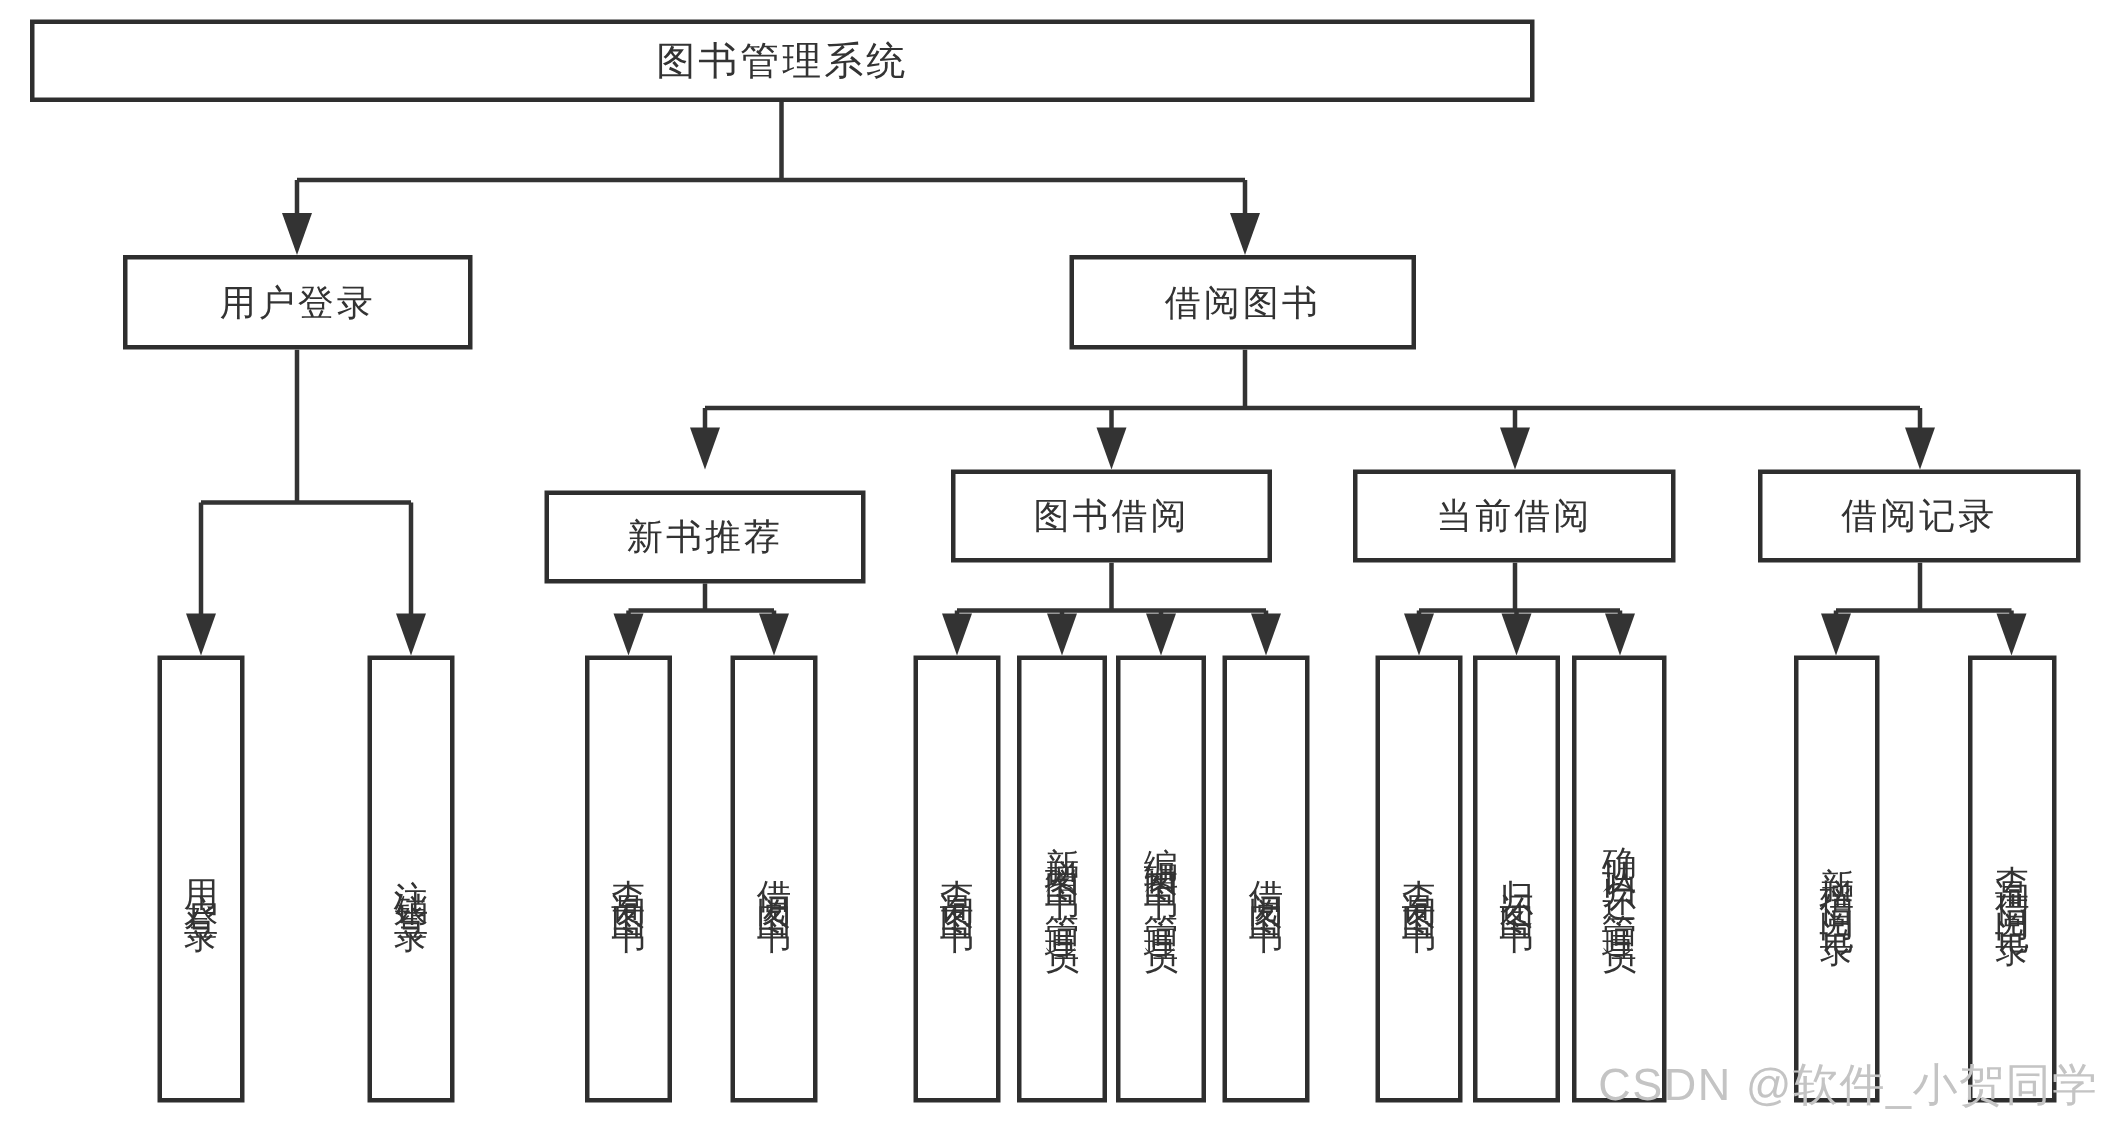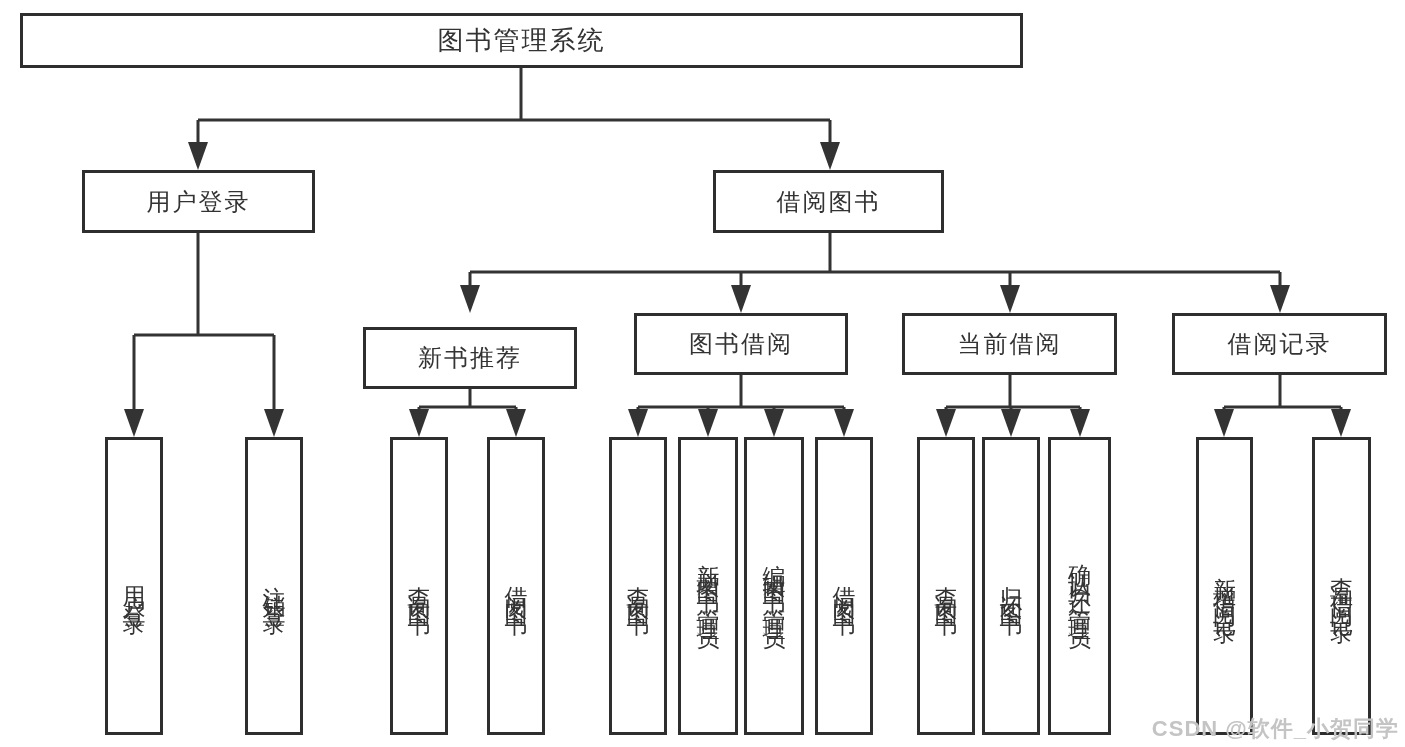--- a/index.html
+++ b/index.html
@@ -29,21 +29,21 @@
   .hnode .lbl{font-size:24px;letter-spacing:2px;}
   .lbl{white-space:nowrap;}
   .leaf{top:437px;height:298px;}
   .leaf .vtext{
     writing-mode:vertical-rl;
     text-orientation:mixed;
     font-size:23px;line-height:1;letter-spacing:9px;white-space:nowrap;
   }
   .watermark{
     position:absolute;right:6px;bottom:3px;
-    font-size:22px;letter-spacing:1px;color:var(--watermark);font-weight:bold;
+    font-size:30px;letter-spacing:1px;color:var(--watermark);
   }
 </style>
 </head>
 <body>
 
 <div class="canvas">
 
   <svg class="connectors" width="1405" height="747" viewBox="0 0 1405 747" xmlns="http://www.w3.org/2000/svg">
     <path d="
       M521 68 V120

